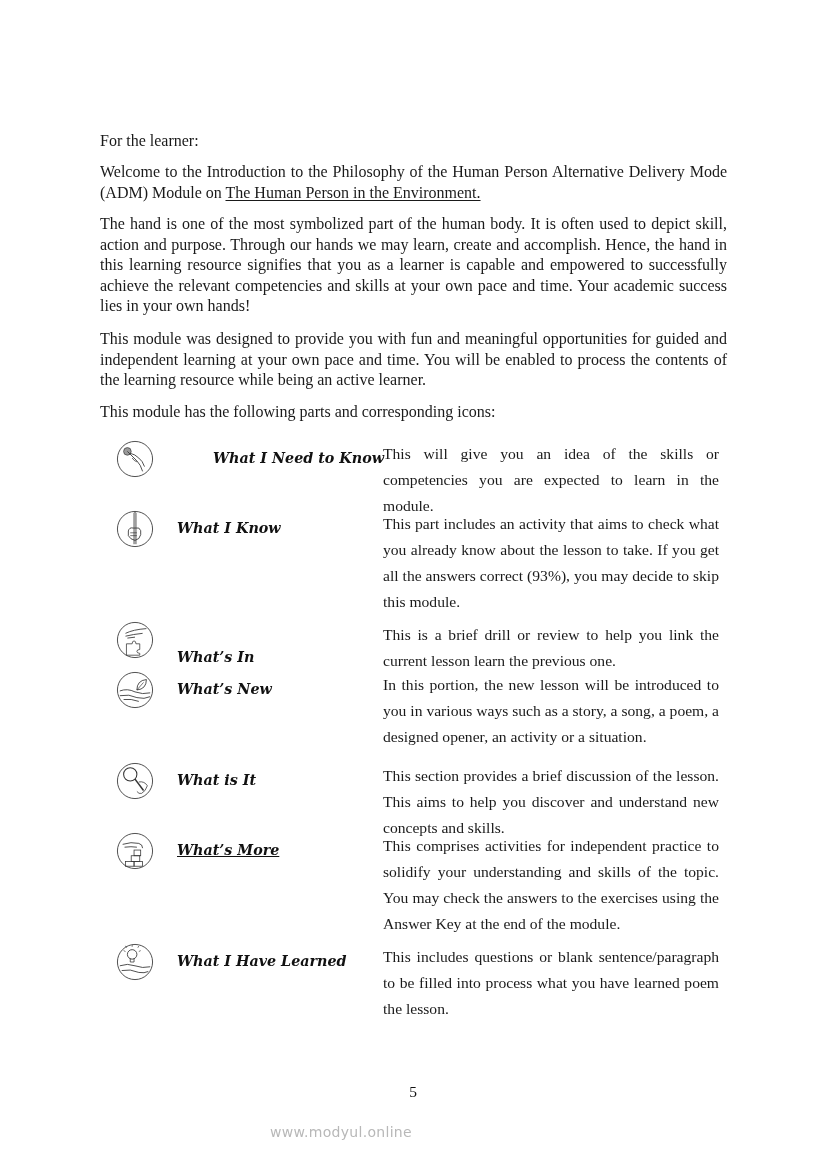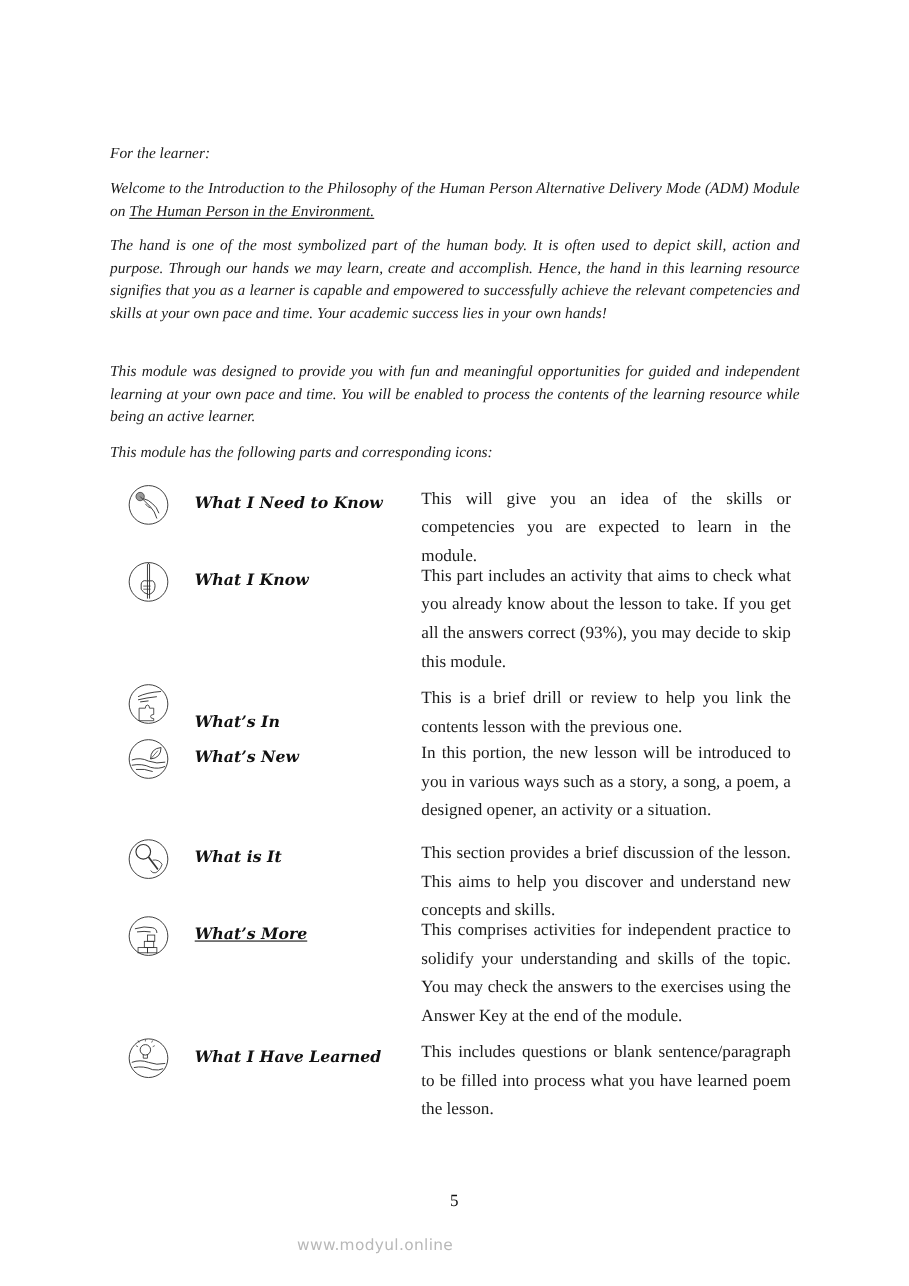--- a/index.html
+++ b/index.html
@@ -1,22 +1,22 @@
 <!DOCTYPE html>
 <html><head>
 <meta charset="utf-8">
 <style>
   html, body { margin: 0; padding: 0; background: #ffffff; }
   body { width: 826px; height: 1169px; position: relative; overflow: hidden; color: #111; }
   .page { position: absolute; left: 0; top: 0; width: 826px; height: 1169px; }
   .p {
     position: absolute; left: 100px; width: 627px;
     font-family: "Liberation Serif", "DejaVu Serif", serif;
-    font-size: 14px; line-height: 20.6px; text-align: justify;
-    color: #1a1a1a; margin: 0; font-style: italic;
+    font-size: 16px; line-height: 20.6px; text-align: justify;
+    color: #1a1a1a; margin: 0;
   }
   .uline { text-decoration: underline; text-underline-offset: 2px; }
   .row { position: absolute; left: 100px; width: 627px; }
   .icon {
     position: absolute; left: 16px; width: 38px; height: 38px;
   }
   .icon svg { width: 38px; height: 38px; display: block; }
   .label {
     position: absolute; left: 77px;
     font-family: "DejaVu Serif", "Liberation Serif", serif;
@@ -55,21 +55,21 @@
 
   <div class="row" style="top:440px;">
     <div class="icon" style="top:0px;">
       <svg viewBox="0 0 40 40">
           <circle cx="20" cy="20" r="18.5" fill="none" stroke="#333" stroke-width="0.9"></circle>
         <circle cx="12" cy="12" r="4" fill="#999" stroke="#333" stroke-width="0.7"></circle>
         <path d="M12 12 L22 22 Q26 26 28 33 M15 14 Q20 15 24 19 Q28 22 30 28" fill="none" stroke="#333" stroke-width="0.9"></path>
         <path d="M17 19 Q19 22 22 23" fill="none" stroke="#333" stroke-width="0.8"></path>
         </svg>
     </div>
-    <div class="label" style="top:10px;">What I Need to Know</div>
+    <div class="label" style="top:10px;margin-left:36px;">What I Need to Know</div>
     <div class="desc" style="top:1px;">This will give you an idea of the skills or competencies you are expected to learn in the module.</div>
   </div>
 
   <div class="row" style="top:510px;">
     <div class="icon" style="top:0px;">
       <svg viewBox="0 0 40 40">
           <circle cx="20" cy="20" r="18.5" fill="none" stroke="#333" stroke-width="0.9"></circle>
         <path d="M19 3 L19 36 M21 3 L21 36" stroke="#333" stroke-width="0.9"></path>
         <path d="M19 3 L20 1.5 L21 3" fill="#333"></path>
         <path d="M13 22 Q14 18 18 19 L24 19 Q27 21 26 26 Q25 31 20 32 Q15 31 13 27 Z" fill="none" stroke="#333" stroke-width="0.9"></path>
@@ -82,21 +82,21 @@
 
   <div class="row" style="top:621px;">
     <div class="icon" style="top:0px;">
       <svg viewBox="0 0 40 40">
           <circle cx="20" cy="20" r="18.5" fill="none" stroke="#333" stroke-width="0.9"></circle>
         <path d="M10 13 Q18 9 32 8 M10 16 Q18 14 28 13 M12 18 L20 17" fill="none" stroke="#333" stroke-width="0.9"></path>
         <path d="M11 24 L17 24 Q17 21 19 21 Q21 21 21 24 L25 24 L25 30 Q22 30 22 32 Q22 34 25 34 L25 36 L11 36 Z" fill="none" stroke="#333" stroke-width="0.8"></path>
         </svg>
     </div>
     <div class="label" style="top:28px;">What’s In</div>
-    <div class="desc" style="top:1px;">This is a brief drill or review to help you link the contents lesson with the previous one.</div>
+    <div class="desc" style="top:1px;">This is a brief drill or review to help you link the current lesson learn the previous one.</div>
   </div>
 
   <div class="row" style="top:671px;">
     <div class="icon" style="top:0px;">
       <svg viewBox="0 0 40 40">
           <circle cx="20" cy="20" r="18.5" fill="none" stroke="#333" stroke-width="0.9"></circle>
         <path d="M22 20 Q22 10 32 9 Q32 19 22 20 Z" fill="none" stroke="#333" stroke-width="0.9"></path>
         <path d="M22 20 L29 12" stroke="#333" stroke-width="0.7"></path>
         <path d="M4 21 Q12 18 20 22 Q28 25 36 23 M4 26 Q14 24 22 28 Q30 30 36 27 M8 30 Q16 29 24 32" fill="none" stroke="#333" stroke-width="0.9"></path>
         </svg>

